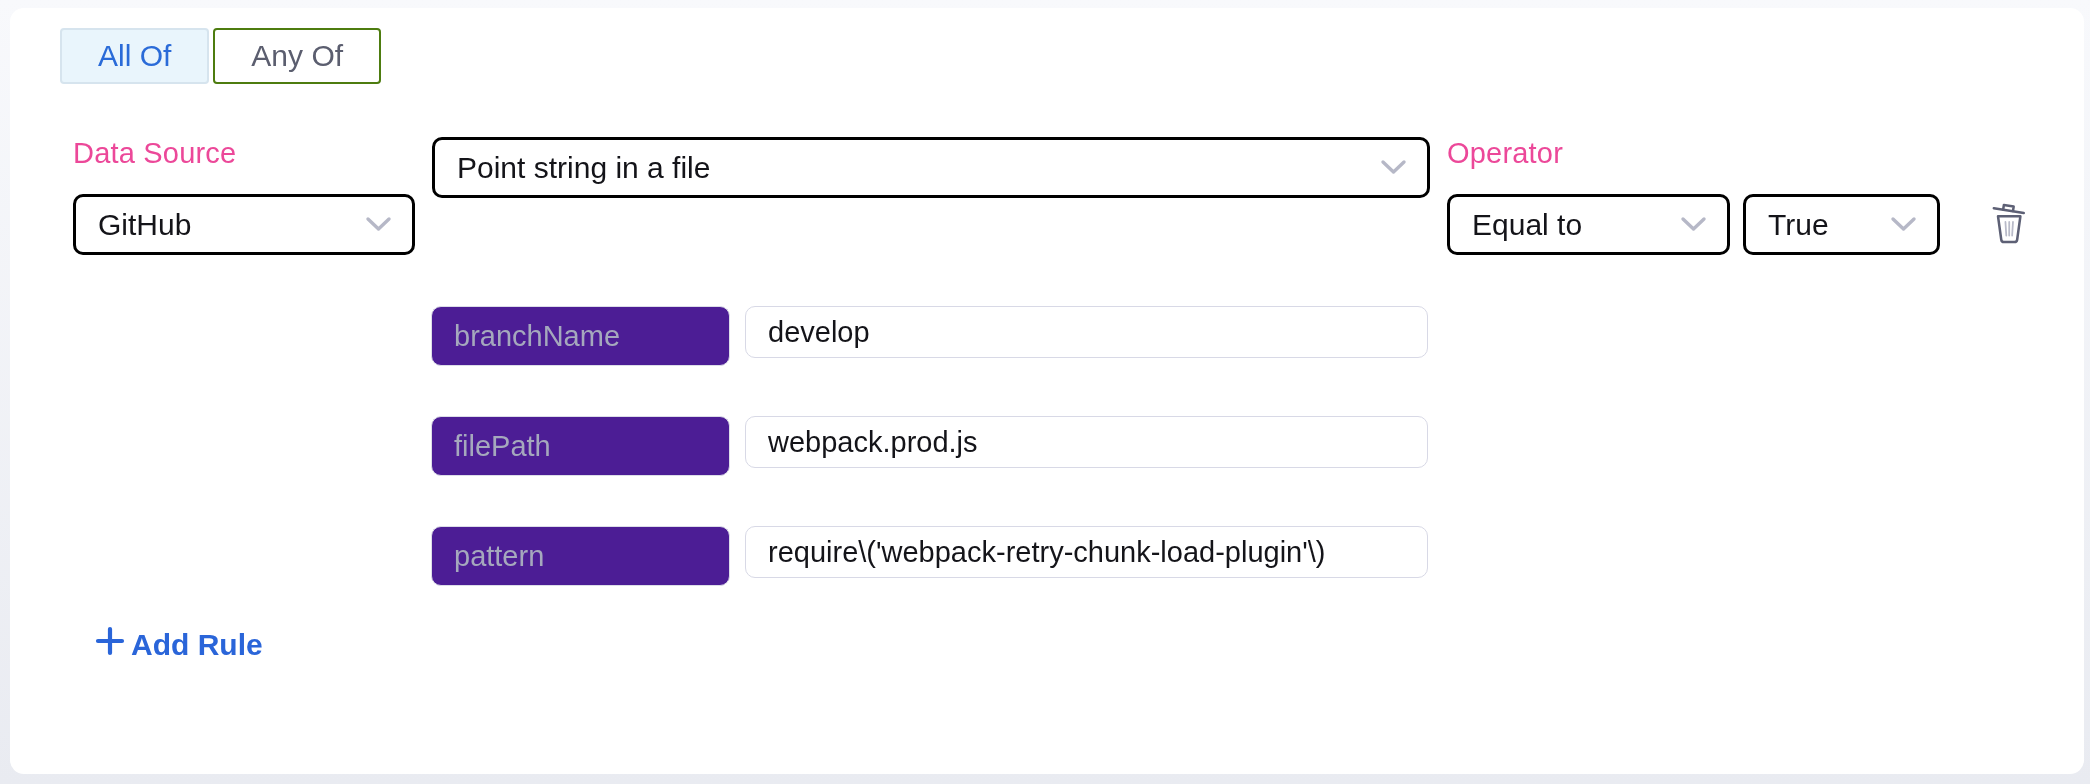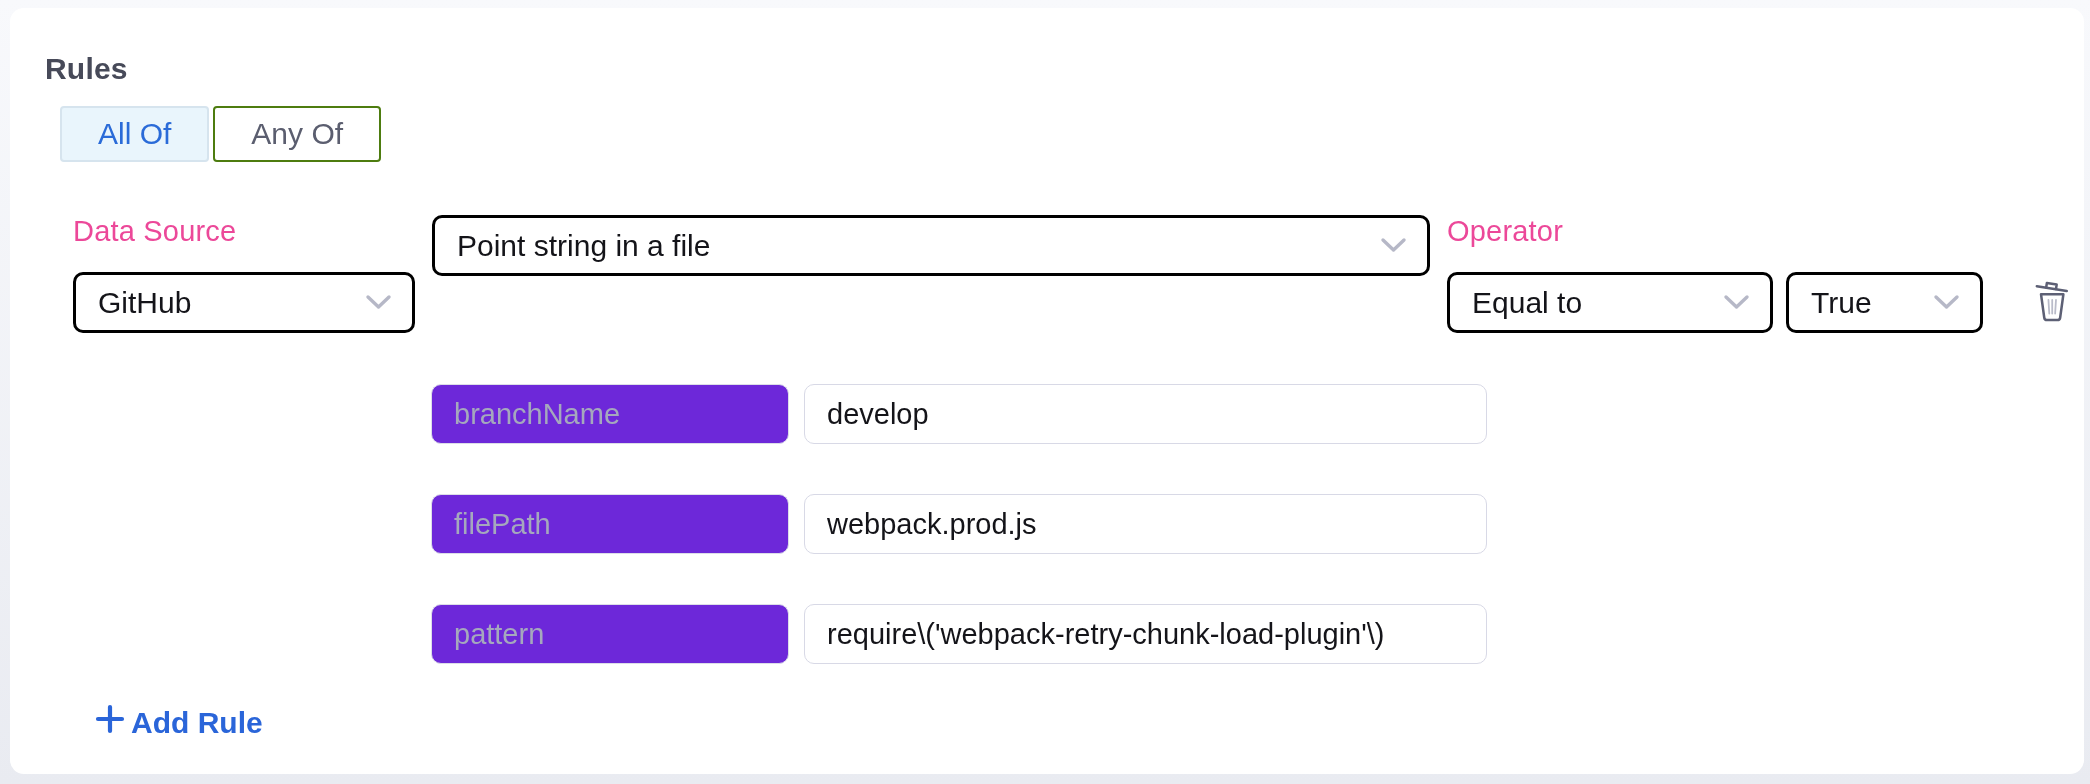--- a/index.html
+++ b/index.html
@@ -68,46 +68,46 @@
     align-items: center;
     justify-content: space-between;
     padding: 0 20px 0 22px;
     font-size: 30px;
     color: #141419;
     cursor: pointer;
   }
   .select-box .chev { flex: 0 0 auto; margin-left: 12px; display: flex; }
   .w-datasource { width: 342px; }
   .w-datapoint  { width: 998px; }
-  .w-operator   { width: 326px; }
+  .w-operator   { width: 283px; }
   .w-opvalue    { width: 197px; text-align: center; }
   .operator-line { display: flex; align-items: center; }
   .gap13 { width: 13px; flex: 0 0 13px; }
   .trash-btn {
     margin-left: 45px;
     width: 48px; height: 61px;
     display: flex; align-items: center; justify-content: center;
     background: none; border: none; cursor: pointer;
   }
   
   .params { margin: 51px 0 0 421px; }
   .param-row { display: flex; gap: 15px; margin-bottom: 50px; }
   .param-row:last-child { margin-bottom: 0; }
   .param-name {
-    width: 358px; height: 60px;
+    width: 299px; height: 60px;
     border: 1px solid #dcdde8;
     border-radius: 10px;
-    background: #6d28d9;
+    background: #4c1d95;
     color: #a5a8bd;
     font-size: 29px;
     padding: 0 22px;
     font-family: "Liberation Sans", sans-serif;
   }
   .param-value {
-    width: 683px; height: 60px;
+    width: 683px; height: 52px;
     border: 1px solid #d8d9e6;
     border-radius: 10px;
     background: #ffffff;
     color: #141419;
     font-size: 29px;
     padding: 12px 22px;
     font-family: "Liberation Sans", sans-serif;
     outline: none;
   }
   
@@ -121,21 +121,20 @@
     font-weight: bold;
     color: #2a65d9;
     font-family: "Liberation Sans", sans-serif;
   }
 </style>
 </head>
 <body>
 
 <div class="card">
 
-  <div class="rules-title">Rules</div>
 
   <div class="toggle-group">
     <button class="toggle-btn active">
       <span>All Of</span>
     </button>
     <button class="toggle-btn">
       <span>Any Of</span>
     </button>
   </div>
 

